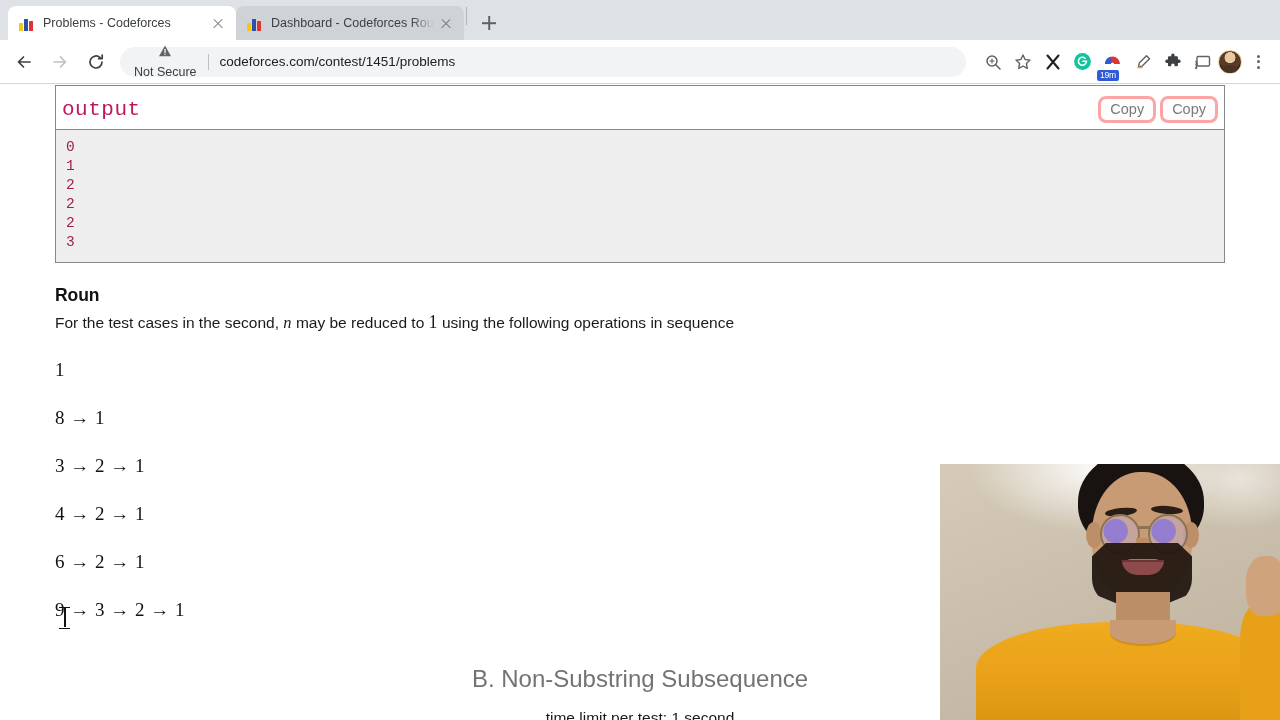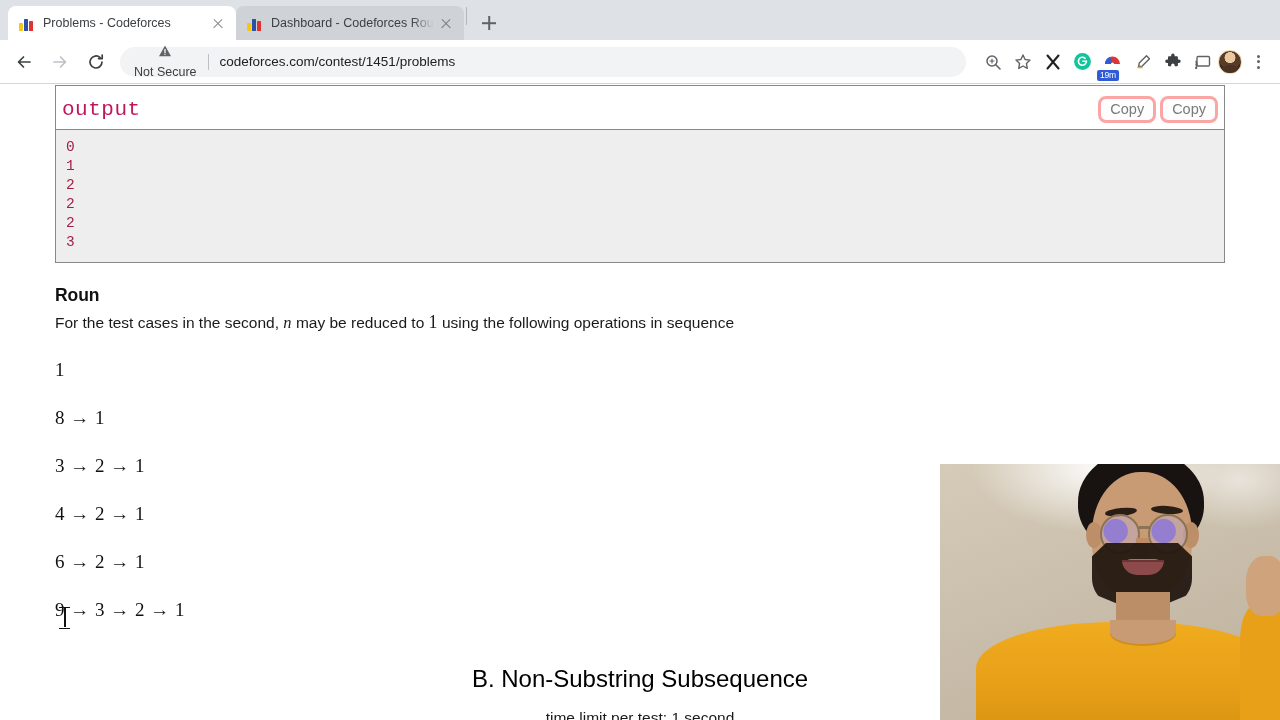--- a/index.html
+++ b/index.html
@@ -184,21 +184,21 @@
     content: ""; position: absolute; left: 5px; top: 0;
     width: 1.5px; height: 20px; background: #111;
   }
   .caret::after {
     content: ""; position: absolute; left: 0; top: 0;
     width: 11px; height: 20px;
     border-top: 1.5px solid #111; border-bottom: 1.5px solid #111;
   }
 
   .prob-title {
-    text-align: center; font-size: 24px; color: #000000;
+    text-align: center; font-size: 24px; color: #737373;
     margin-top: 44px; font-weight: normal;
   }
   .prob-meta {
     text-align: center; font-size: 15.5px; color: #1a1a1a;
     line-height: 26px; margin-top: 12px;
   }
 
   
   .webcam {
     position: absolute; left: 940px; top: 464px;

